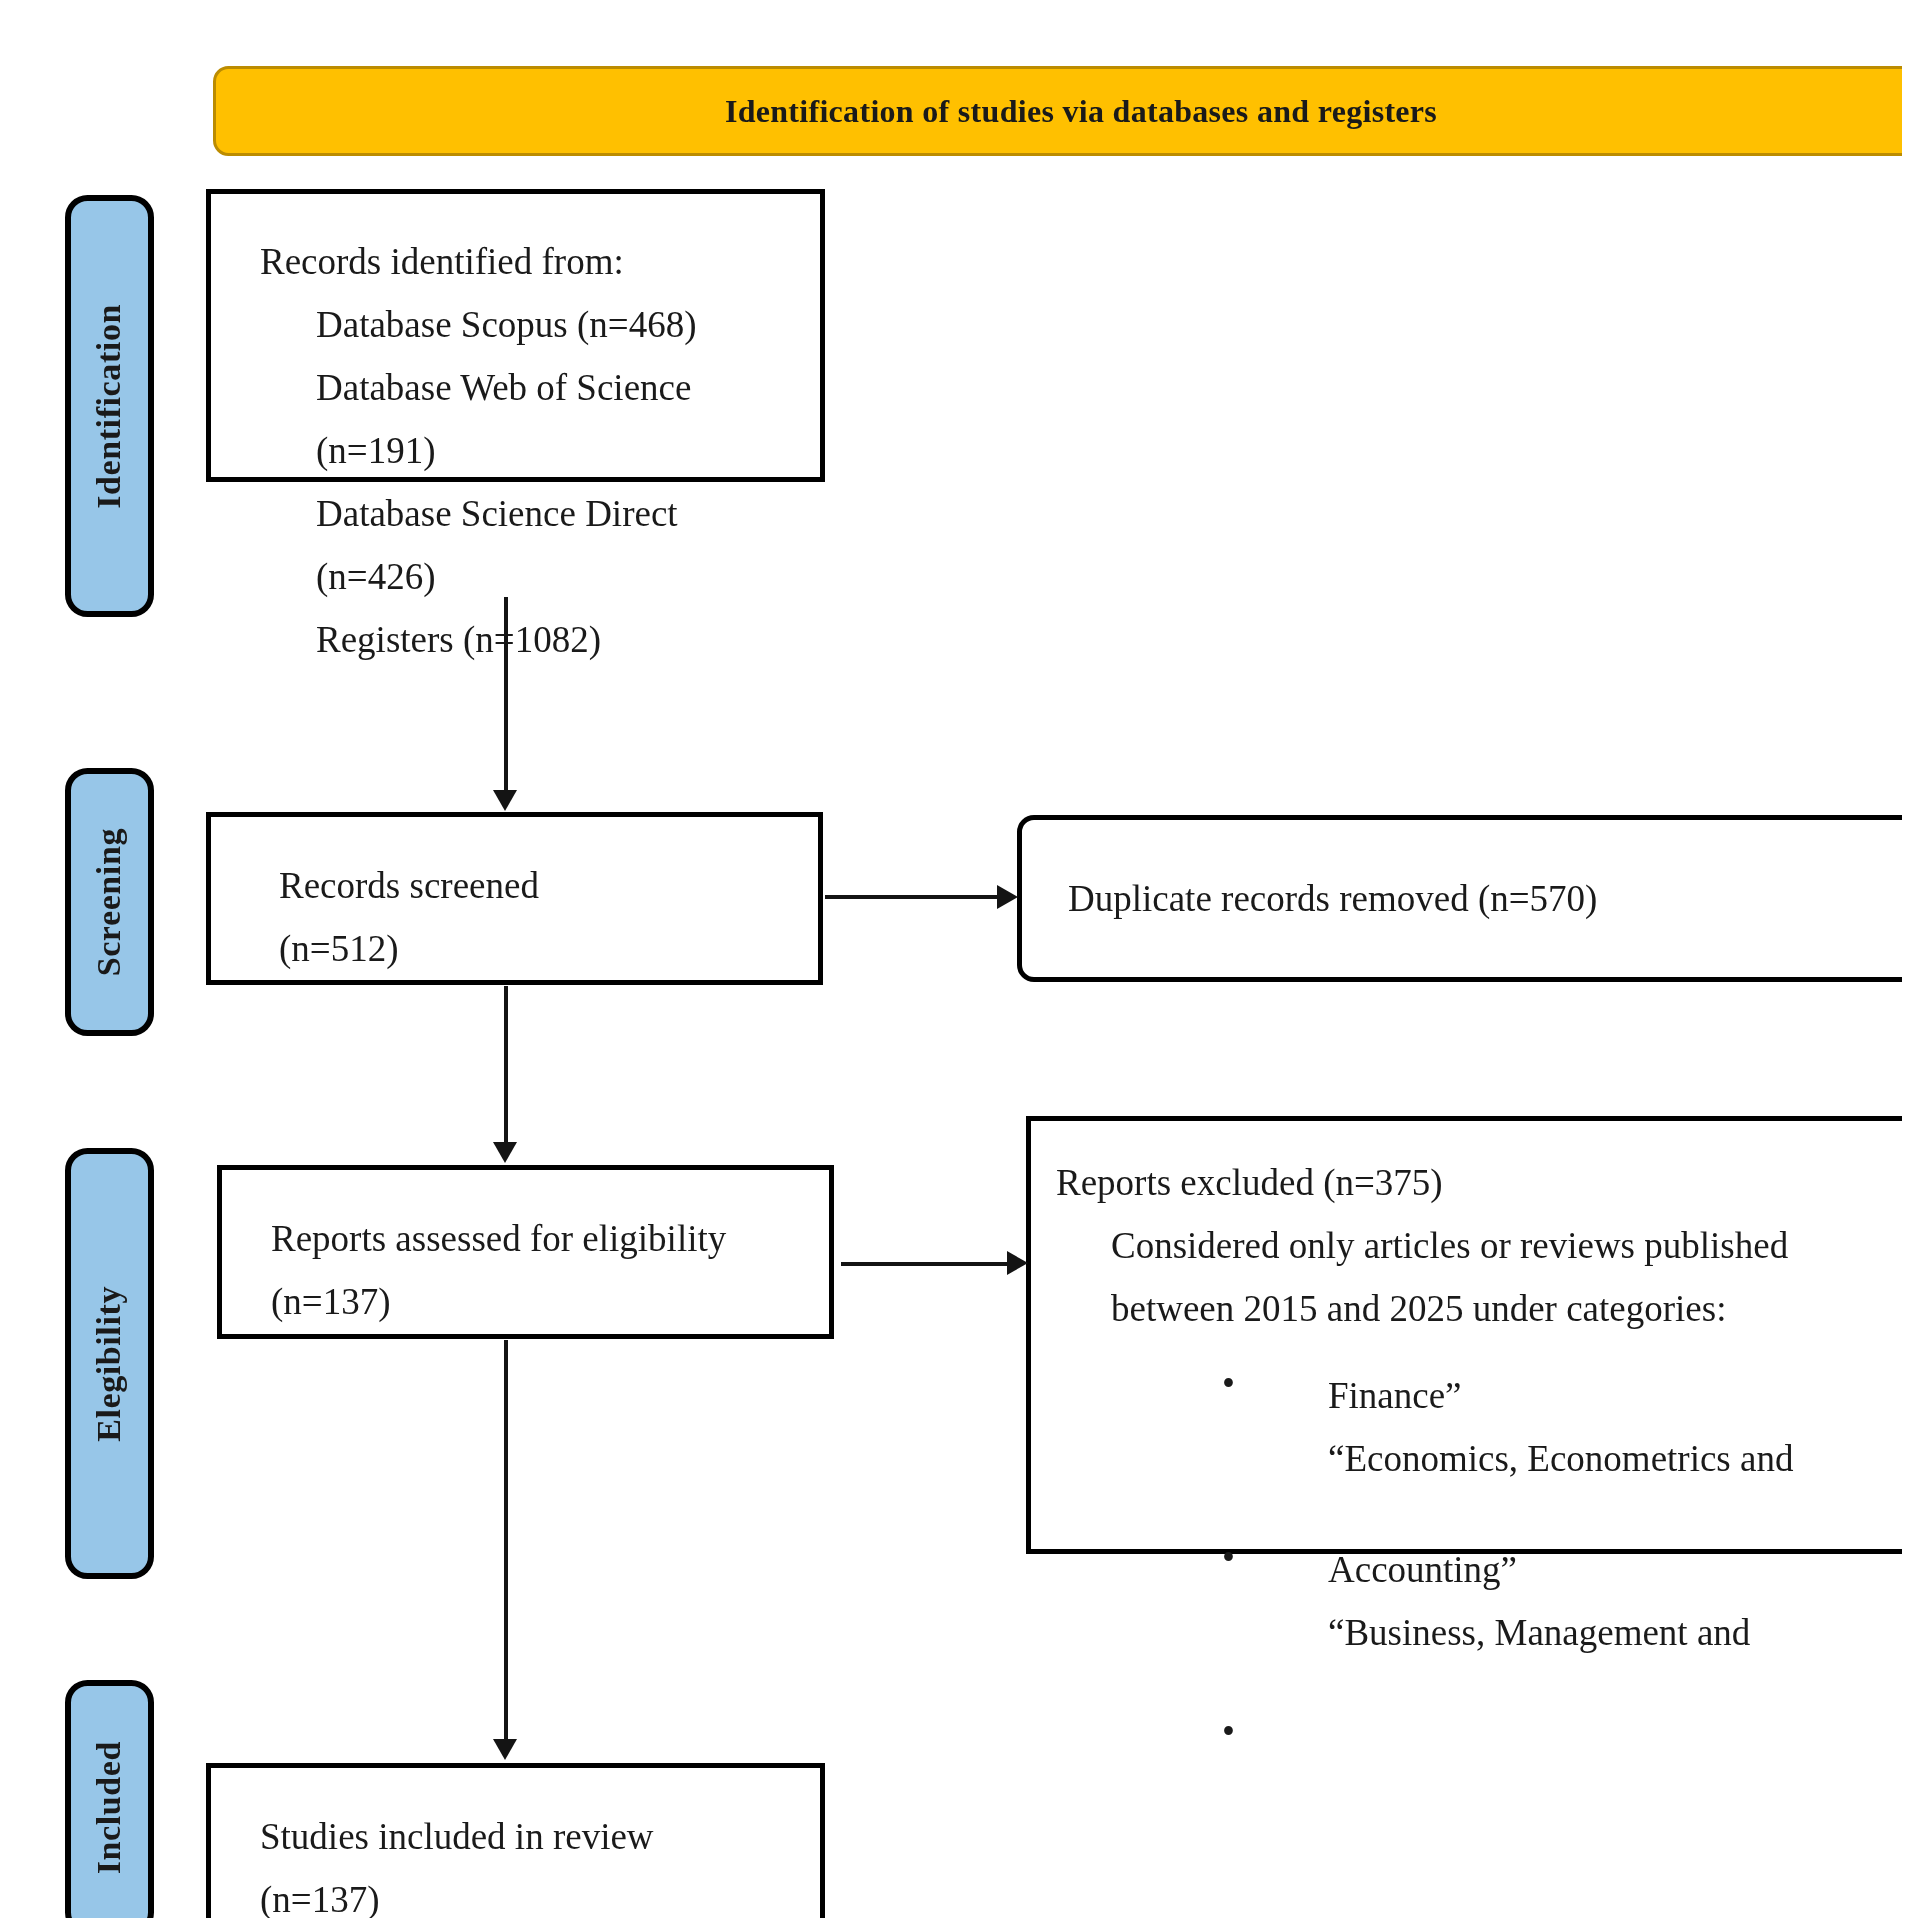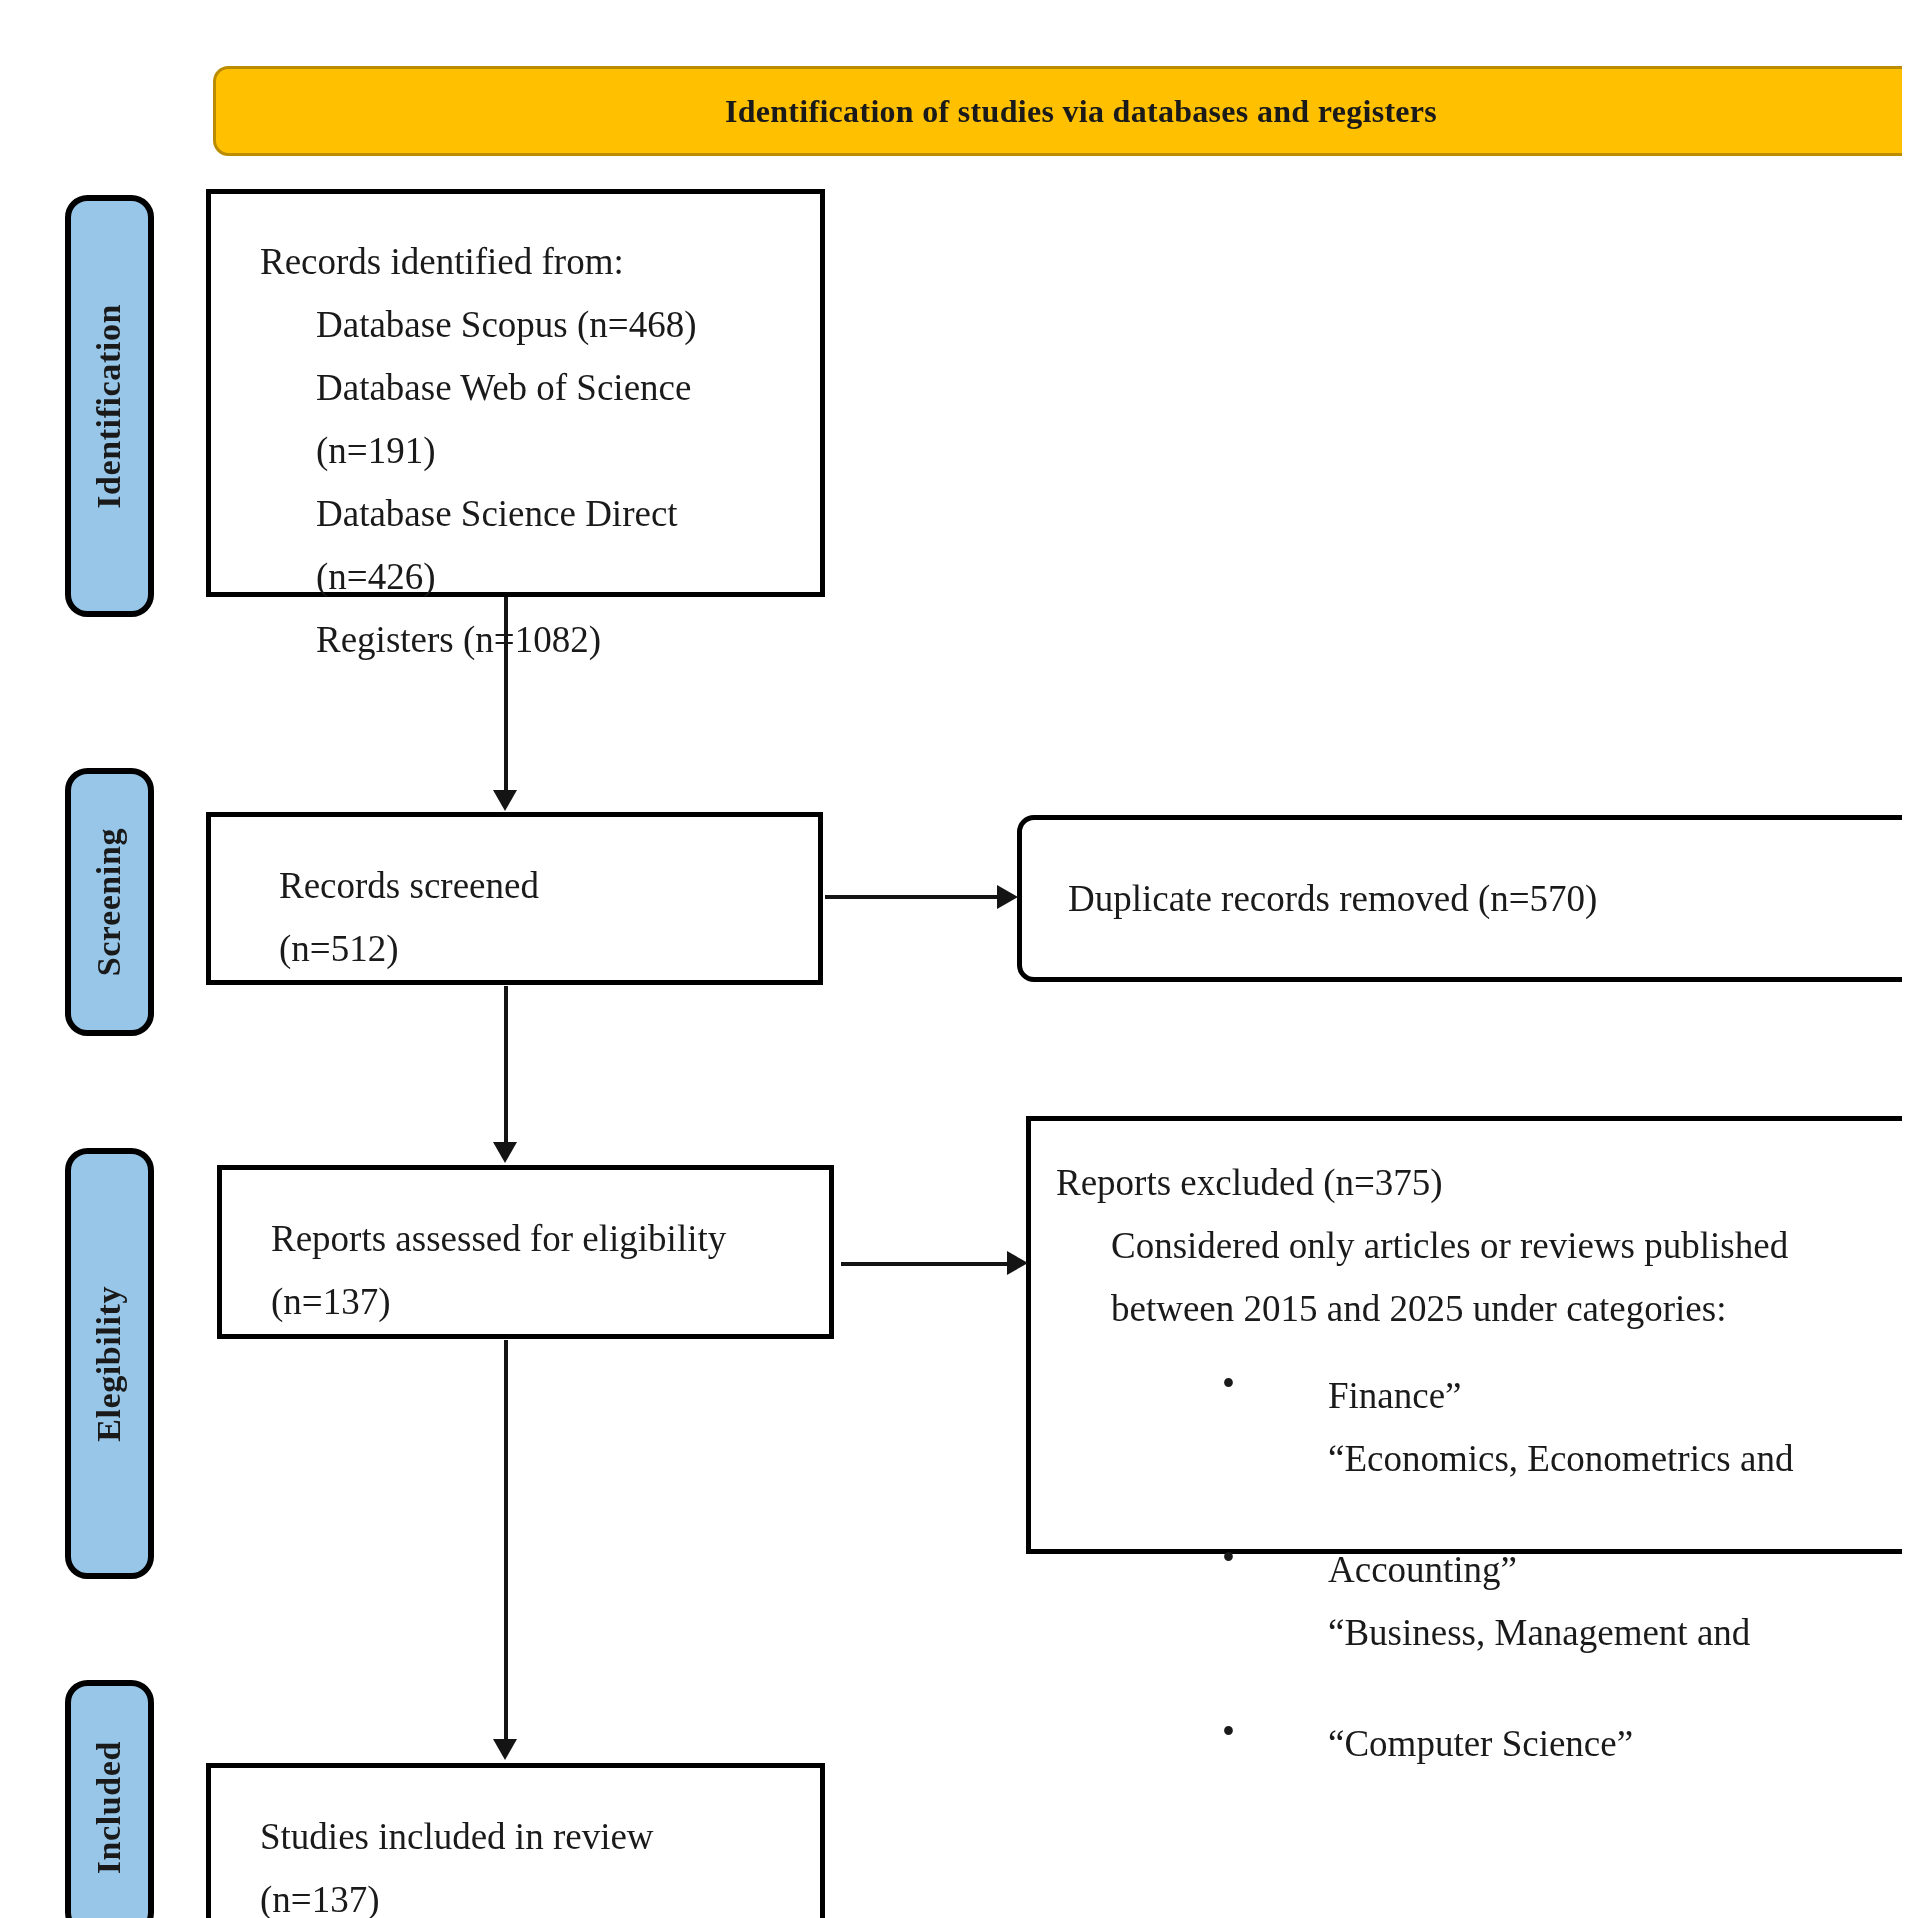--- a/index.html
+++ b/index.html
@@ -51,21 +51,21 @@
   .stage-included       { top: 1632px; height: 255px; }
 
   
   .fbox {
     position: absolute;
     background: #ffffff;
     border: 5.3px solid #000000;
     font-size: 37px;
     line-height: 51px;
   }
-  .box-identified { left: 158px;  top: 141px;  width: 619px; height: 408px; padding: 30px 24px 16px 37px; }
+  .box-identified { left: 158px;  top: 141px;  width: 619px; height: 293px; padding: 30px 24px 16px 37px; }
   .box-screened   { left: 158px;  top: 764px; width: 617px; height: 173px; padding: 31px 24px 0 56px; }
   .box-duplicates { left: 969px; top: 767px; width: 923px; height: 167px;
                     display: flex; align-items: center; padding: 0 24px 0 34px; border-radius: 17px; }
   .box-assessed   { left: 169px;  top: 1117px; width: 617px; height: 174px; padding: 31px 24px 0 37px; }
   .box-excluded   { left: 978px; top: 1068px; width: 1047px; height: 438px; padding: 24px 24px 0 13px; }
   .box-included   { left: 158px;  top: 1715px; width: 619px; height: 182px; padding: 31px 24px 0 37px; }
 
   .fline { display: block; }
   .fline.indent { padding-left: 56px; }
 
@@ -161,24 +161,20 @@
       </li>
       <li class="excl-bullet">
         <span class="bullet-marker">•</span>
         <span class="bullet-lines">
           <span>Accounting”</span>
           <span>“Business, Management and</span>
         </span>
       </li>
       <li class="excl-bullet">
         <span class="bullet-marker">•</span>
-        <span class="bullet-lines">
-          <span>“Computer Science”</span>
-          <span></span>
-        </span>
       </li>
     </ul>
   </div>
 
   <div class="fbox box-included">
     <span class="fline">Studies included in review</span>
     <span class="fline">(n=137)</span>
   </div>
 
   <div class="varrow arrow-v1"></div>

